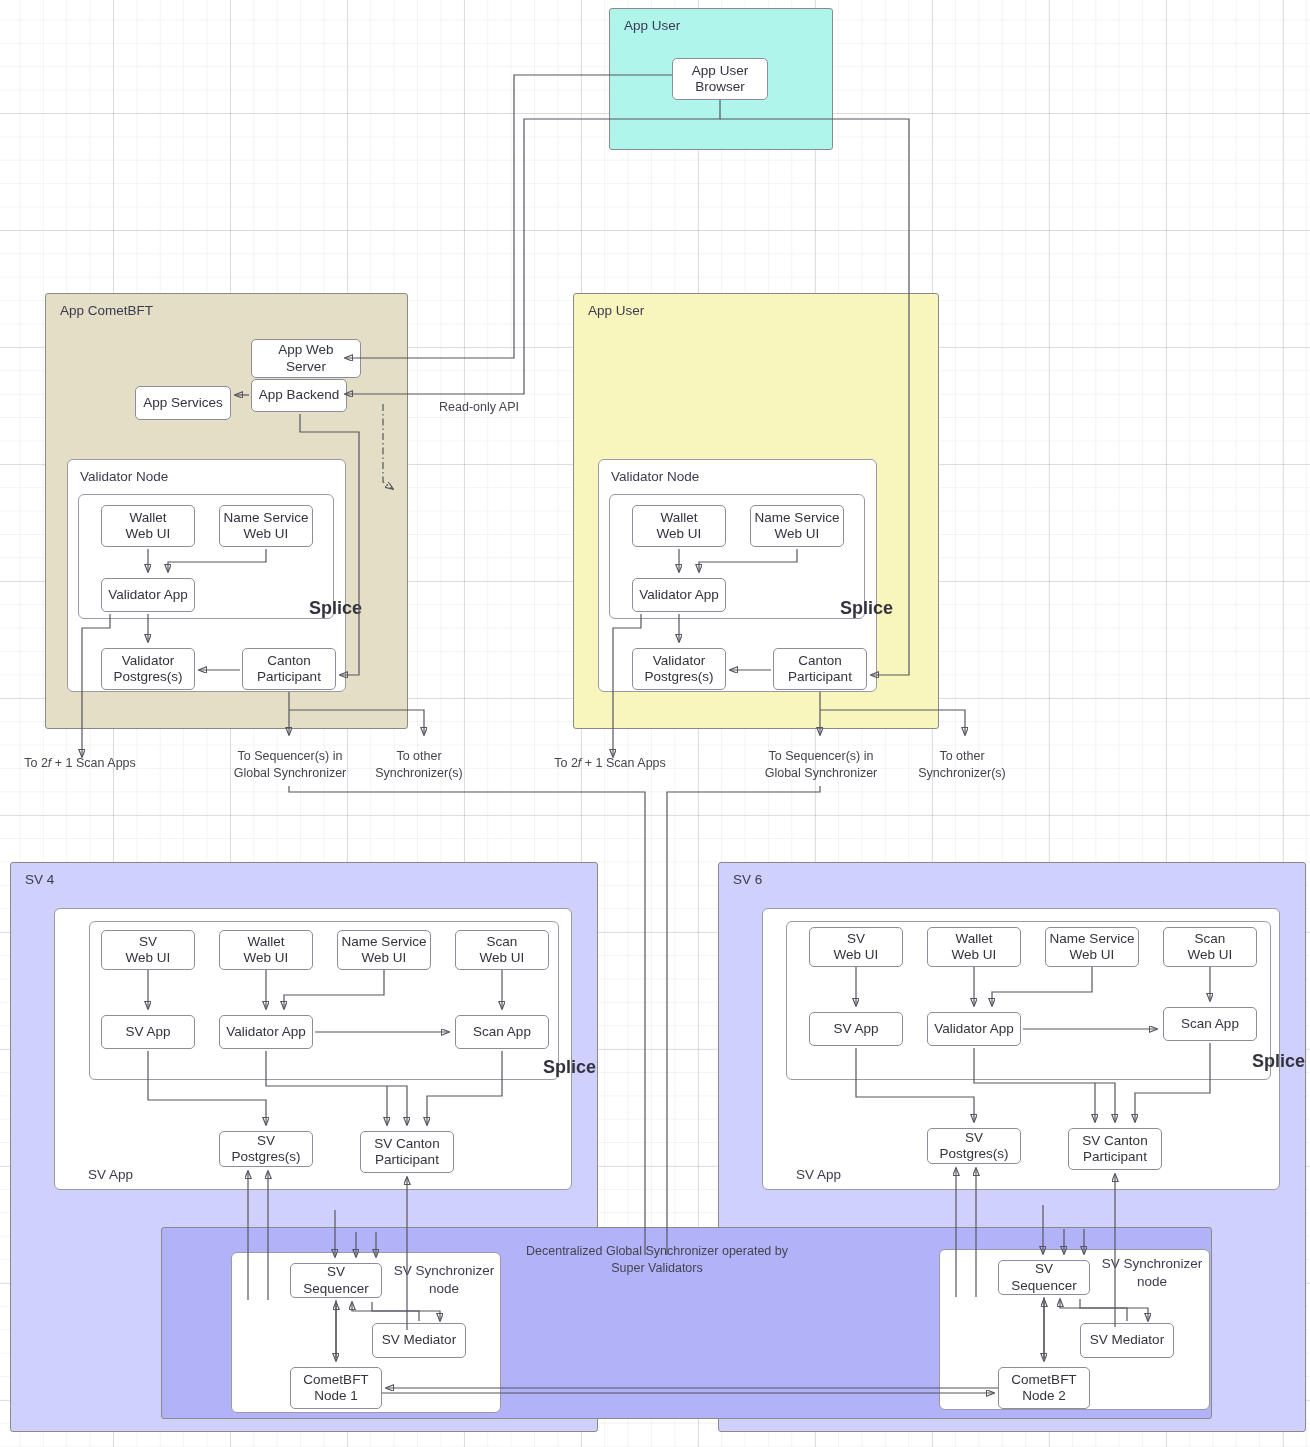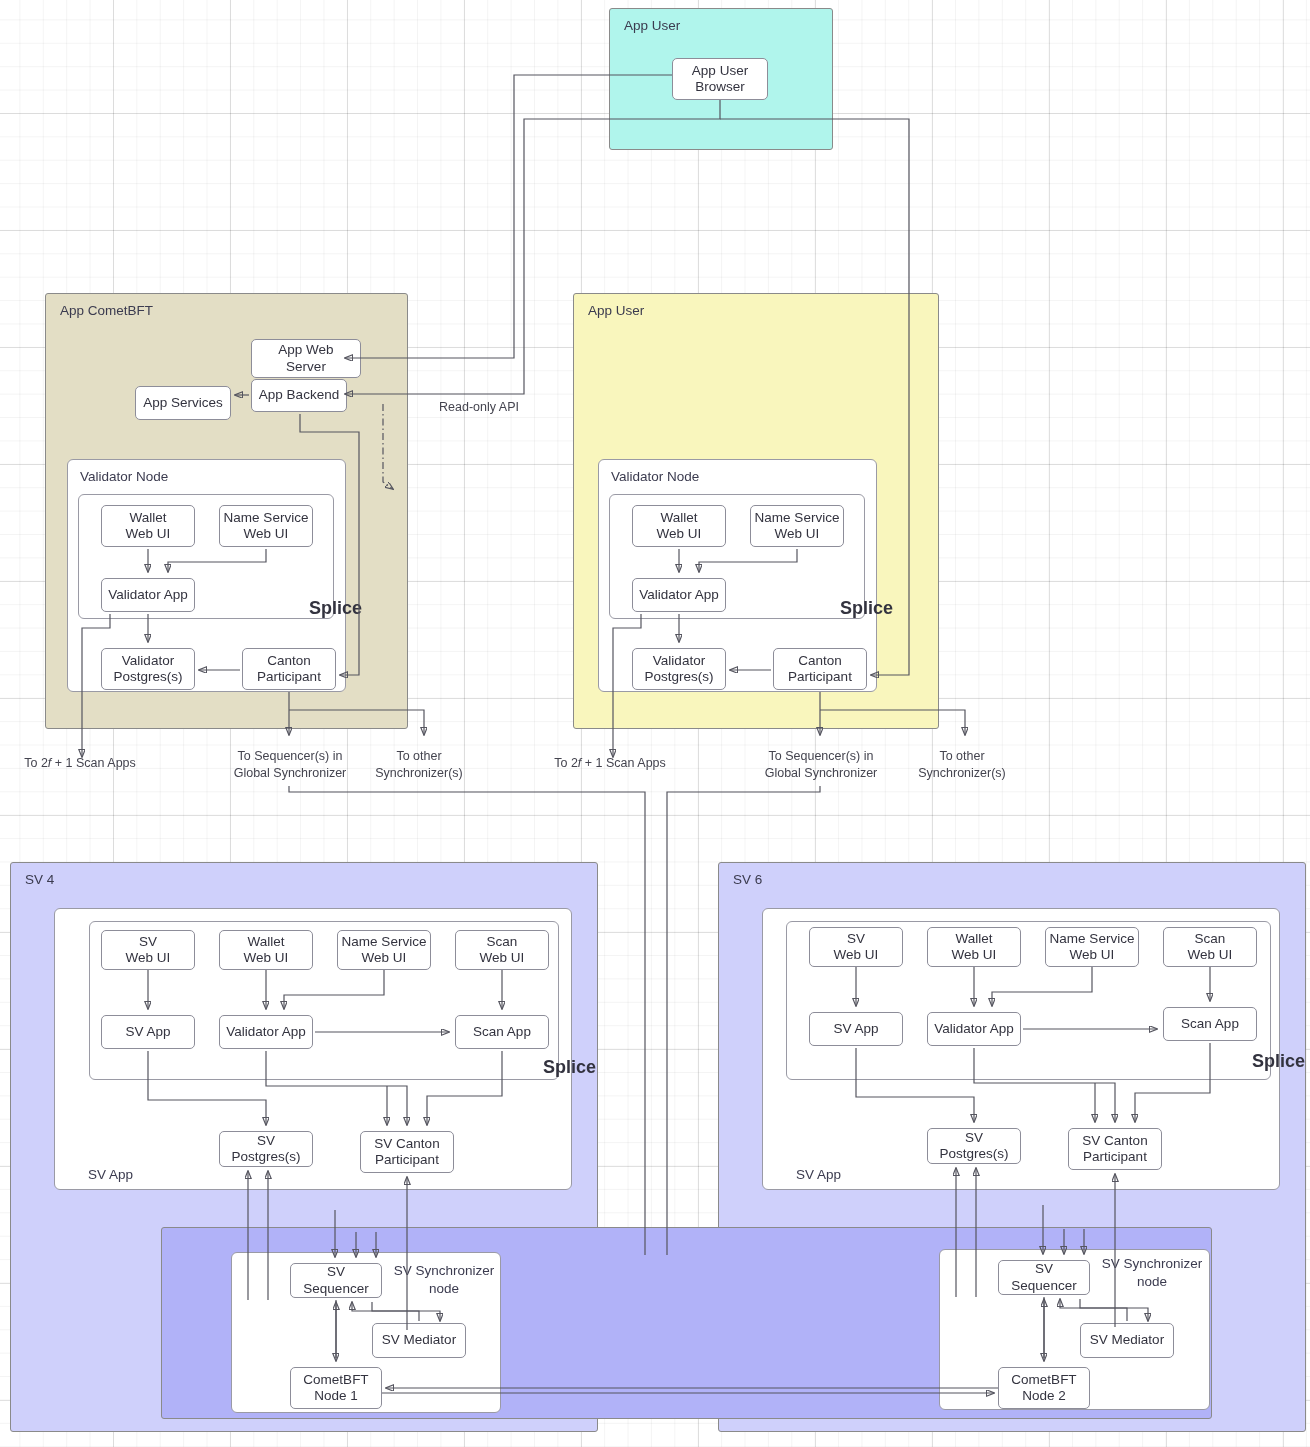--- a/index.html
+++ b/index.html
@@ -136,20 +136,22 @@
 
   <div class="node" style="left:809px;top:1012px;width:94px;height:34px;">SV App</div>
   <div class="node" style="left:927px;top:1012px;width:94px;height:34px;">Validator App</div>
   <div class="node" style="left:1163px;top:1007px;width:94px;height:34px;">Scan App</div>
 
   <div class="node" style="left:927px;top:1128px;width:94px;height:36px;">SV Postgres(s)</div>
   <div class="node" style="left: 1068px; top: 1128px; width: 94px; height: 42px; white-space: pre-line;">SV Canton
 Participant</div>
 
   <div class="zone" style="left:161px;top:1227px;width:1051px;height:192px;background:#b1b2f8;"></div>
+  <div class="lbl" style="left: 512px; top: 1243px; width: 290px; white-space: pre-line;">Decentralized Global Synchronizer operated by
+Super Validators</div>
 
   <div class="nobox" style="left:231px;top:1252px;width:270px;height:161px;"></div>
   <div class="lbl" style="left: 384px; top: 1262px; width: 120px; font-size: 13.5px; color: rgb(59, 59, 79); white-space: pre-line;">SV Synchronizer
 node</div>
 
   <div class="node" style="left:290px;top:1263px;width:92px;height:35px;">SV Sequencer</div>
   <div class="node" style="left:372px;top:1323px;width:94px;height:35px;">SV Mediator</div>
   <div class="node" style="left: 290px; top: 1367px; width: 92px; height: 42px; white-space: pre-line;">CometBFT
 Node 1</div>
 

